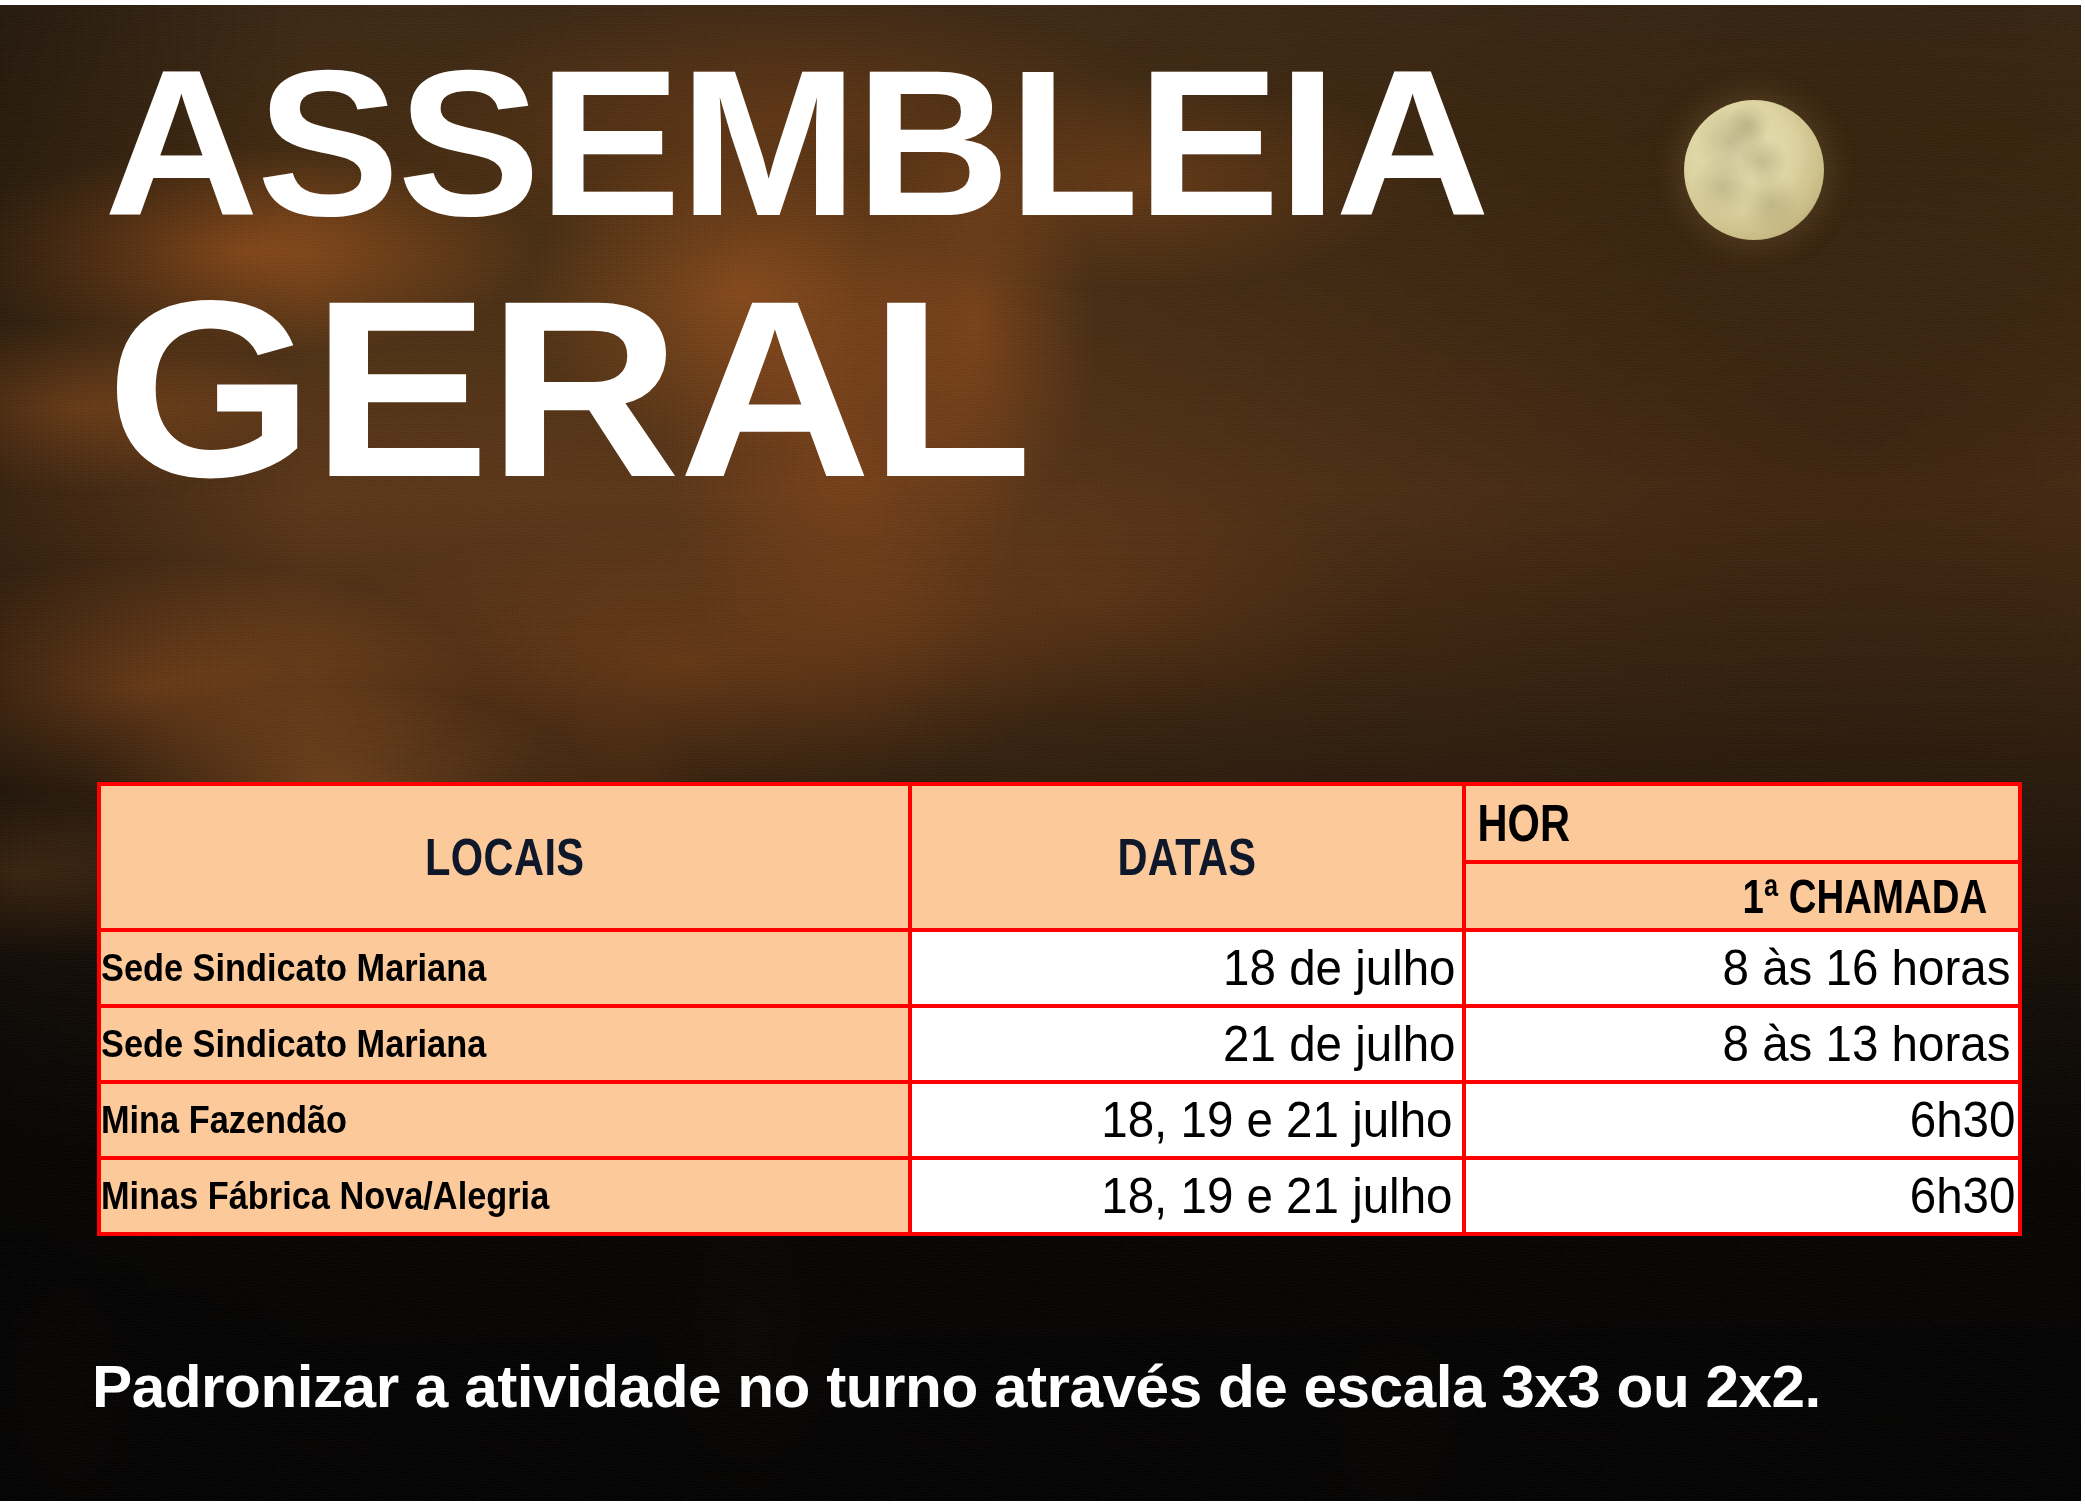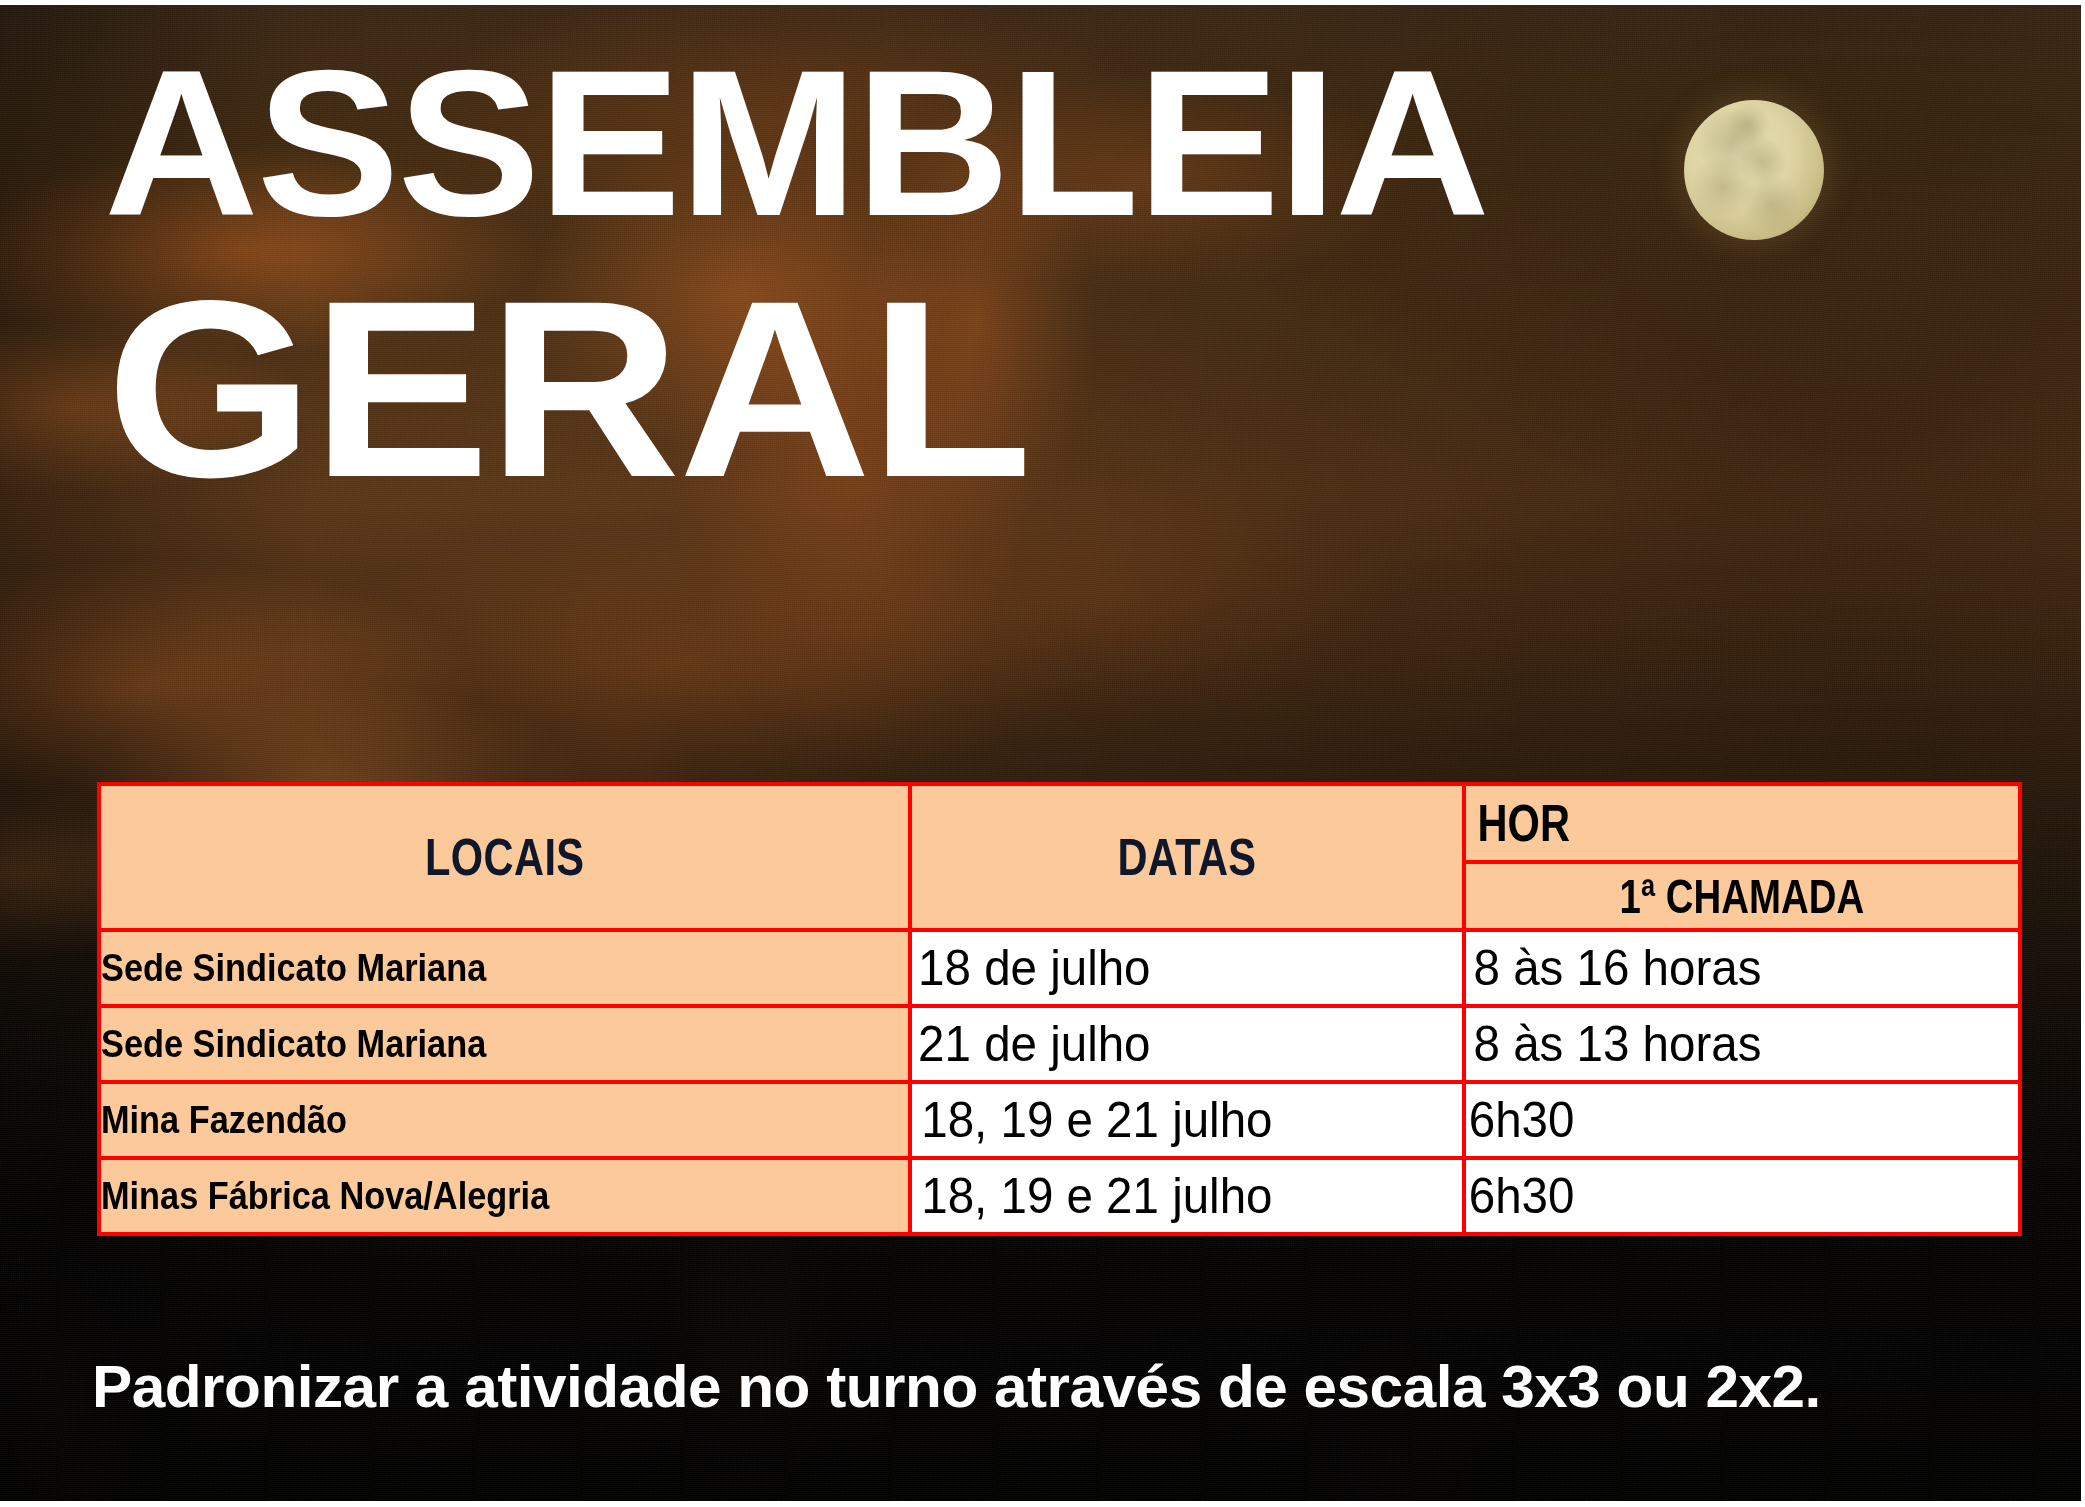--- a/index.html
+++ b/index.html
@@ -168,21 +168,21 @@
   }
   .hdr-hora-top .hdr-compress {
     font-size: 52px;
     font-weight: 700;
     padding-right: 0;
     margin-right: -2px;
   }
   .hdr-hora-sub {
     height: 64px;
     background: #fcc99b;
-    text-align: center;
+    text-align: right;
     vertical-align: middle;
     font-size: 48px;
     font-weight: 700;
   }
 
   .cell-local {
     background: #fcc99b;
     color: #000000;
     font-weight: 700;
     font-size: 39px;
@@ -193,21 +193,21 @@
     white-space: nowrap;
   }
   .cell-local .squeeze { display: inline-block; transform: scaleX(.88); transform-origin: left center; }
 
   .cell-plain {
     background: #ffffff;
     color: #000000;
     font-weight: 400;
     font-size: 50px;
     height: 72px;
-    text-align: left;
+    text-align: right;
     vertical-align: middle;
     white-space: nowrap;
   }
   .cell-plain .squeeze { display: inline-block; transform: scaleX(.95); transform-origin: center; }
 
   
   #caption {
     position: absolute;
     left: 92px;
     top: 1352px;

